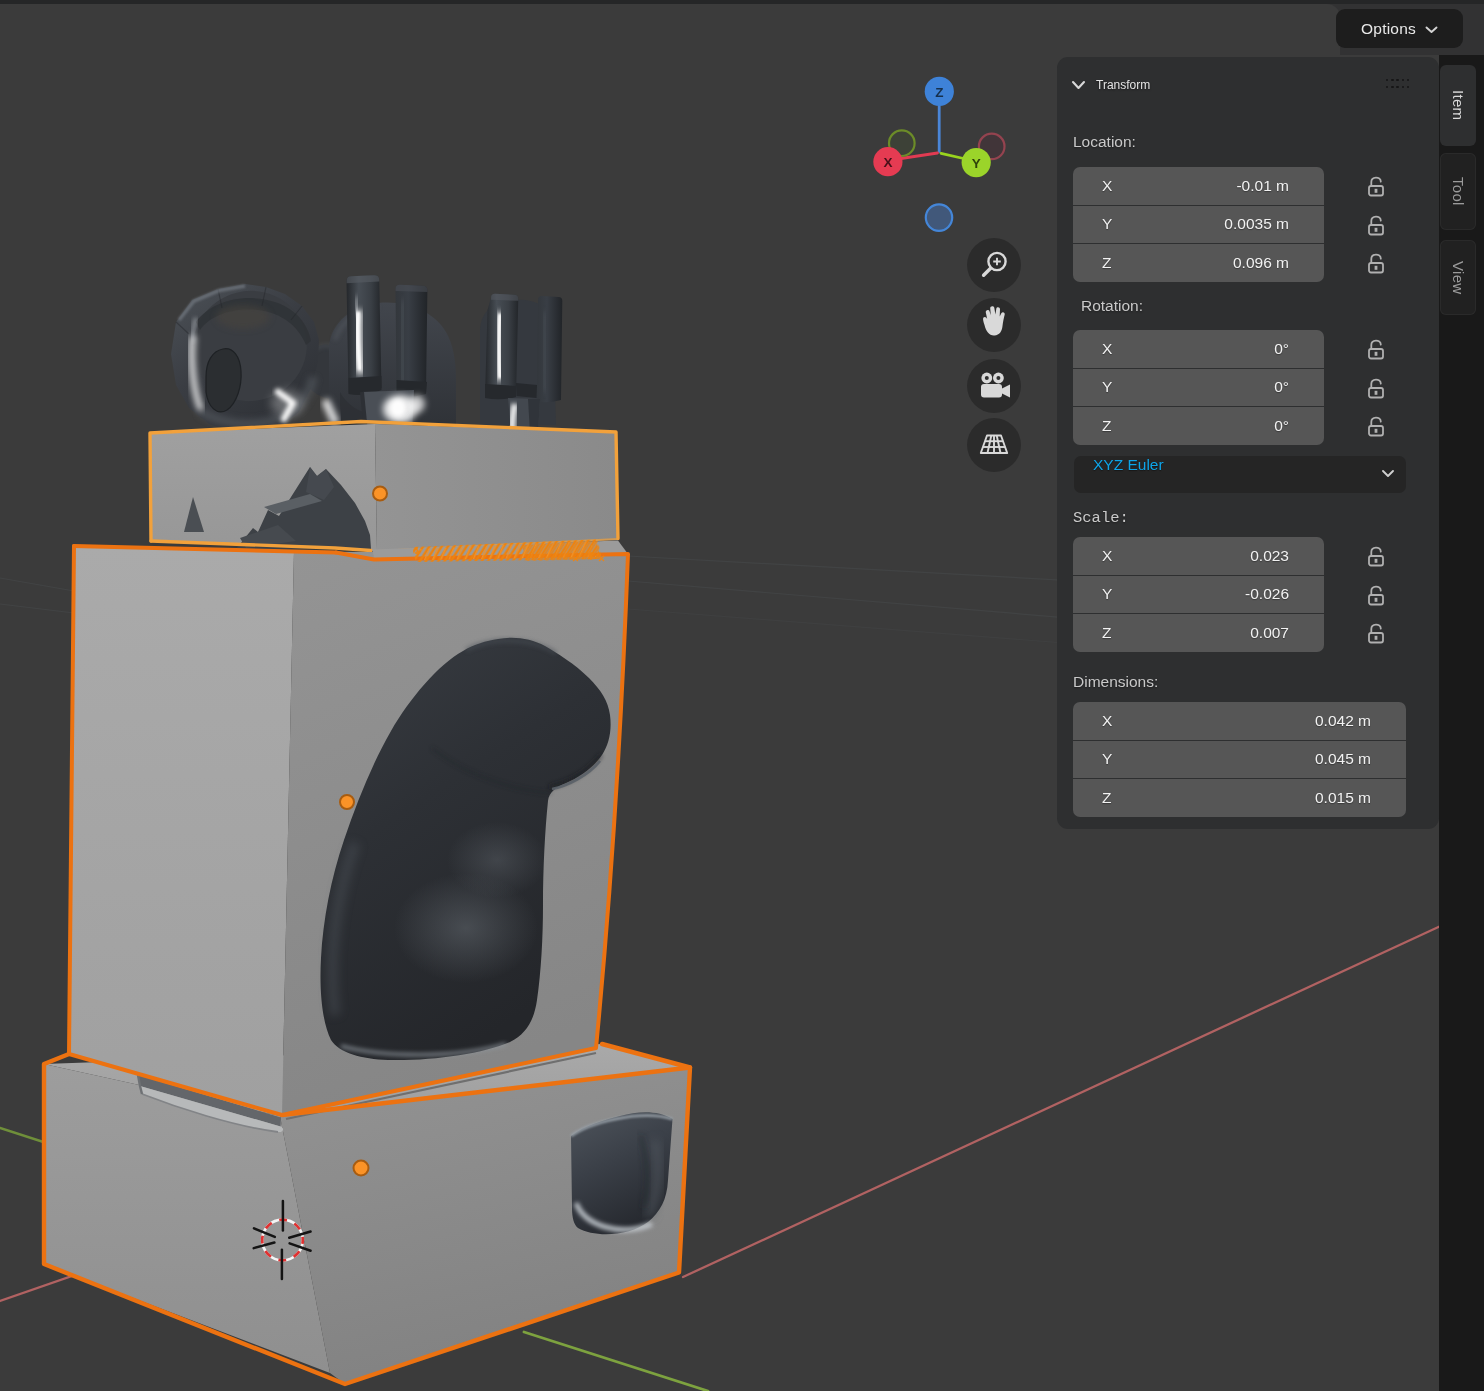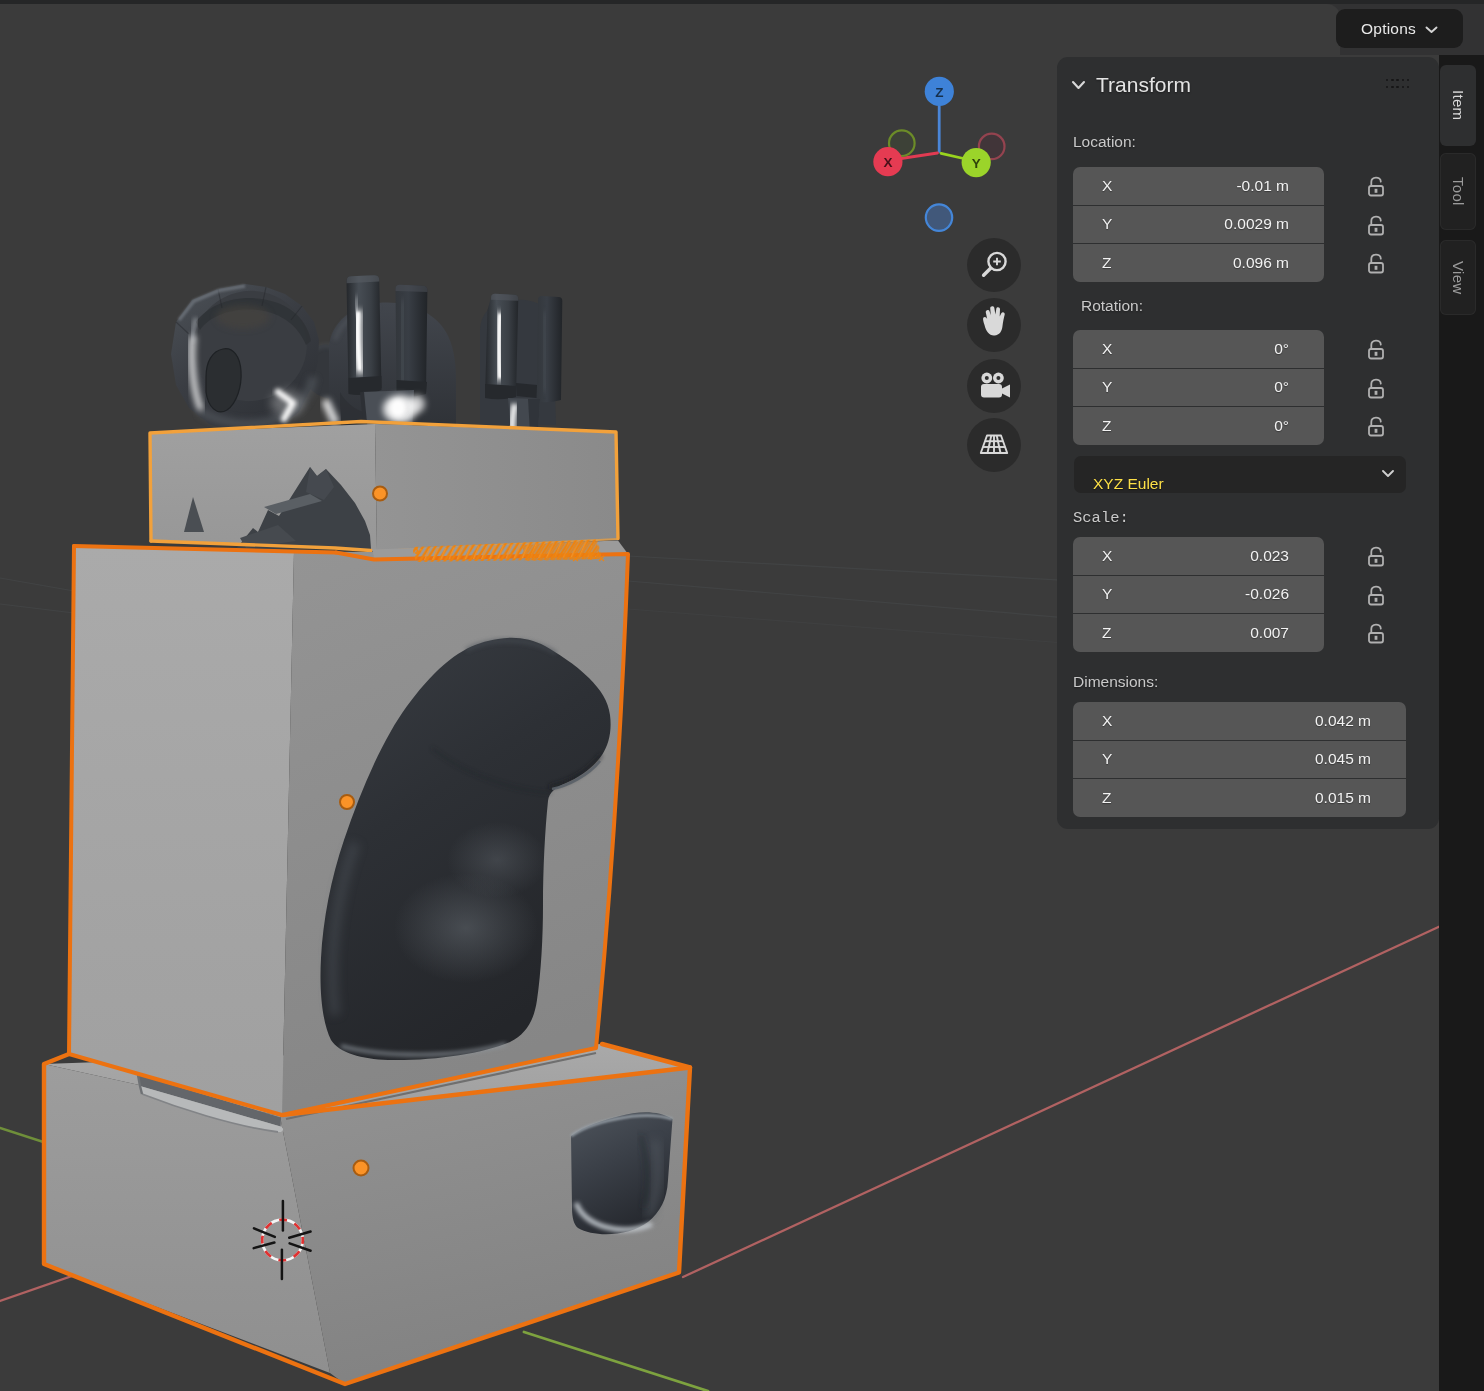--- a/index.html
+++ b/index.html
@@ -12,36 +12,36 @@
   #header-corner{position:absolute;left:1318px;top:4px;width:22px;height:51px;background:#3b3b3b;
                  border-top-right-radius:13px;}
   .options-btn{position:absolute;left:1336px;top:9px;width:127px;height:39px;background:#1d1d1d;
                border-radius:9px;display:flex;align-items:center;justify-content:center;gap:9px;
                color:#e9e9e9;font-size:15.5px;letter-spacing:.2px;cursor:default;}
   .options-btn svg{margin-top:2px;}
   
   #sidebar-panel{position:absolute;left:1057px;top:57px;width:382px;height:772px;background:#2e2f30;
                  border-radius:11px;color:#d4d4d4;}
   .panel-header{position:absolute;left:14px;top:15px;width:330px;height:26px;display:flex;align-items:center;}
-  .panel-title{color:#e4e4e4;font-size:21px;margin-left:10px;text-shadow:0 1px 2px rgba(0,0,0,.45);}
+  .panel-title{color:#e4e4e4;font-size:12px;margin-left:10px;text-shadow:0 1px 2px rgba(0,0,0,.45);}
   .grip{position:absolute;right:27px;top:22px;width:26px;height:10px;}
   .grip i{position:absolute;width:2.4px;height:2.4px;background:#161616;border-radius:1px;}
   .sect-label{position:absolute;left:16px;font-size:15.5px;color:#c9c9c9;text-shadow:0 1px 2px rgba(0,0,0,.4);}
   .field-group{position:absolute;left:16px;width:251px;}
   .field-group.wide{width:333px;}
   .frow{position:relative;height:37.5px;margin-bottom:1px;background:#565656;display:flex;align-items:center;
         font-size:15.5px;color:#f2f2f2;text-shadow:0 1px 1px rgba(0,0,0,.35);}
   .frow:first-child{border-radius:7px 7px 0 0;}
   .frow:last-child{border-radius:0 0 7px 7px;margin-bottom:0;}
   .frow .axis{margin-left:29px;width:30px;}
   .frow .val{position:absolute;right:35px;}
   .lock-col{position:absolute;left:304px;width:30px;}
   .lock-col .lock{position:absolute;left:0;width:30px;height:30px;}
   .dropdown{position:absolute;left:17px;width:332px;height:37.5px;background:#252525;border-radius:7px;
-            display:flex;align-items:flex-end;font-size:15.5px;color:#fde047;text-shadow:0 1px 1px rgba(0,0,0,.4);}
+            display:flex;align-items:flex-start;font-size:15.5px;color:#0ea5e9;text-shadow:0 1px 1px rgba(0,0,0,.4);}
   .dropdown .dd-label{margin-left:19px;}
   .dropdown svg{position:absolute;right:11px;top:13px;}
   
   #gutter{position:absolute;left:1439px;top:55px;width:45px;height:1336px;background:#191919;}
   .vtab{position:absolute;left:1440px;width:36px;border-radius:6px;display:flex;align-items:center;justify-content:center;
         writing-mode:vertical-rl;font-size:15px;letter-spacing:.3px;cursor:default;}
   .vtab.active{background:#2e2f30;color:#dadada;}
   .vtab.inactive{background:#212121;color:#9b9b9b;box-shadow:inset 0 0 0 1px #2a2a2a;}
   #tab-item{top:65px;height:81px;}
   #tab-tool{top:153px;height:77px;}
@@ -417,21 +417,21 @@
       </div>
 
   <span class="sect-label" style="top:76px;">Location:</span>
   <div class="field-group" style="top:110px;">
     <div class="frow">
       <span class="axis">X</span>
       <span class="val">-0.01 m</span>
     </div>
     <div class="frow">
       <span class="axis">Y</span>
-      <span class="val">0.0029 m</span>
+      <span class="val">0.0035 m</span>
     </div>
     <div class="frow">
       <span class="axis">Z</span>
       <span class="val">0.096 m</span>
     </div>
   </div>
   <div class="lock-col" style="top:110px;height:114px;">
     <svg class="lock" style="top:4px;" viewBox="0 0 30 30">
       <rect x="8" y="15" width="14" height="9.5" rx="2" stroke="#b0b0b0" stroke-width="1.8" fill="none"></rect>
       <rect x="13.6" y="17.8" width="2.8" height="4" fill="#b0b0b0"></rect>

